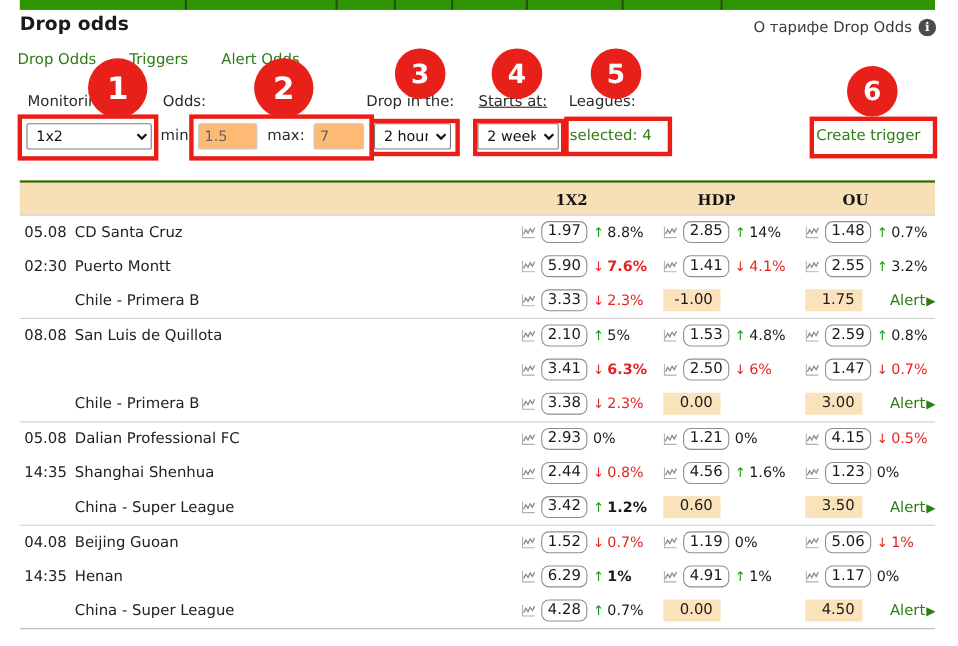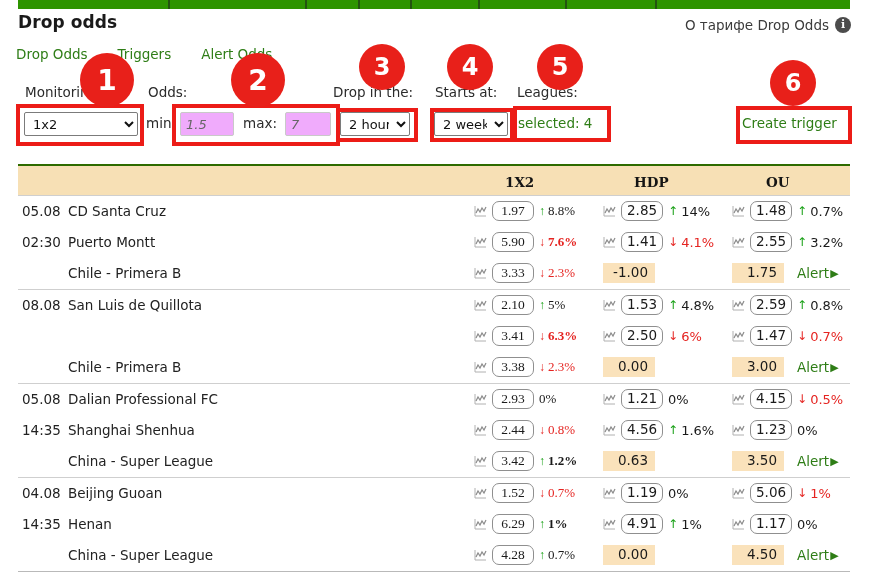--- a/index.html
+++ b/index.html
@@ -57,44 +57,43 @@
 
   
   .flabel {
     position: absolute; top: 84px;
     font-size: 13.5px; color: #2b2b2b;
     white-space: nowrap;
   }
   .l-monitoring { left: 25px; }
   .l-odds       { left: 148px; }
   .l-dropin     { left: 333px; }
-  .l-startsat   { left: 435px; }
+  .l-startsat   { left: 435px; text-decoration: underline; }
   .l-leagues    { left: 517px; }
 
   
   .ctl { position: absolute; top: 112px; }
 
   select.sel {
     font-family: "DejaVu Sans", "Liberation Sans", sans-serif;
     font-size: 13px; color: #111;
     background: #fff;
     border: 1px solid #7b7b7b;
     border-radius: 2px;
     padding: 2px 4px;
     height: 24px;
   }
   input.txt {
     font-family: "DejaVu Sans", "Liberation Sans", sans-serif;
     font-size: 13px; color: #666;
-    background: #f0abfc;
+    background: #fdba74;
     border: 1px solid #c9c9c9;
     border-radius: 2px;
     height: 24px;
     padding: 2px 5px;
-    font-style: italic;
   }
 
   .sel-monitoring { left: 24px; width: 114px; }
   .min-label  { left: 146px; top: 115px; font-size: 13.5px; color: #2b2b2b; }
   .in-min     { left: 180px; width: 54px; }
   .max-label  { left: 243px; top: 115px; font-size: 13.5px; color: #2b2b2b; }
   .in-max     { left: 285px; width: 46px; }
   .sel-drop   { left: 340px; width: 70px; }
   .sel-starts { left: 434px; width: 74px; }
 
@@ -137,21 +136,21 @@
   }
   .row .evt {
     position: absolute; left: 4px; top: 7px;
     font-size: 13.5px; color: #222;
     white-space: nowrap;
   }
   .row .evt .tm { display: inline-block; min-width: 46px; }
 
   
   .cell { position: absolute; top: 5px; display: flex; align-items: center; gap: 5px; }
-  .c1 { left: 456px; font-family: Liberation Serif, serif; }
+  .c1 { left: 456px; }
   .c2 { left: 585px; }
   .c3 { left: 714px; }
 
   .spark { width: 13px; height: 12px; display: block; }
 
   .oddbox {
     min-width: 42px;
     text-align: center;
     font-size: 13.5px; color: #1a1a1a;
     border: 1px solid #8f8f8f;
@@ -178,21 +177,21 @@
   .pct.down .val { color: #e52421; }
   .pct.up   .val { color: #1a1a1a; }
   .pct .arw { font-size: 12px; line-height: 1; }
   .pct.strong .val { font-weight: bold; }
   .pct.strong.up .val { color: #1a1a1a; }
   .pct.zero .val { color: #1a1a1a; }
 
   .alert-link {
     font-size: 13.5px; color: #2e7d16; cursor: pointer;
     display: flex; align-items: center; gap: 1px;
-    margin-left: 8px;
+    margin-left: 20px;
   }
   .alert-link .tri { font-size: 11px; }
 
   
   .ann-circle {
     position: absolute;
     border-radius: 50%;
     background: #e8201a;
     color: #fff;
     font-weight: bold;
@@ -543,21 +542,21 @@
                 <path d="M1 1 V11 H12" stroke="#b0b0b0" stroke-width="1" fill="none"></path>
                 <path d="M2 8 L4 4 L6 7 L8 3 L10 6 L12 2" stroke="#8c8c8c" stroke-width="1.2" fill="none"></path>
               </svg>
               <span class="oddbox">3.42</span>
               <span class="pct up strong">
                 <span class="arw">↑</span>
                 <span class="val">1.2%</span>
               </span>
             </div>
             <div class="cell c2">
-              <span class="flatbox">0.63</span>
+              <span class="flatbox">0.60</span>
             </div>
             <div class="cell c3">
               <span class="flatbox">3.50</span>
               <span class="alert-link">
                 <span>Alert</span>
                 <span class="tri">▶</span>
               </span>
             </div>
           </div>
         </div>

